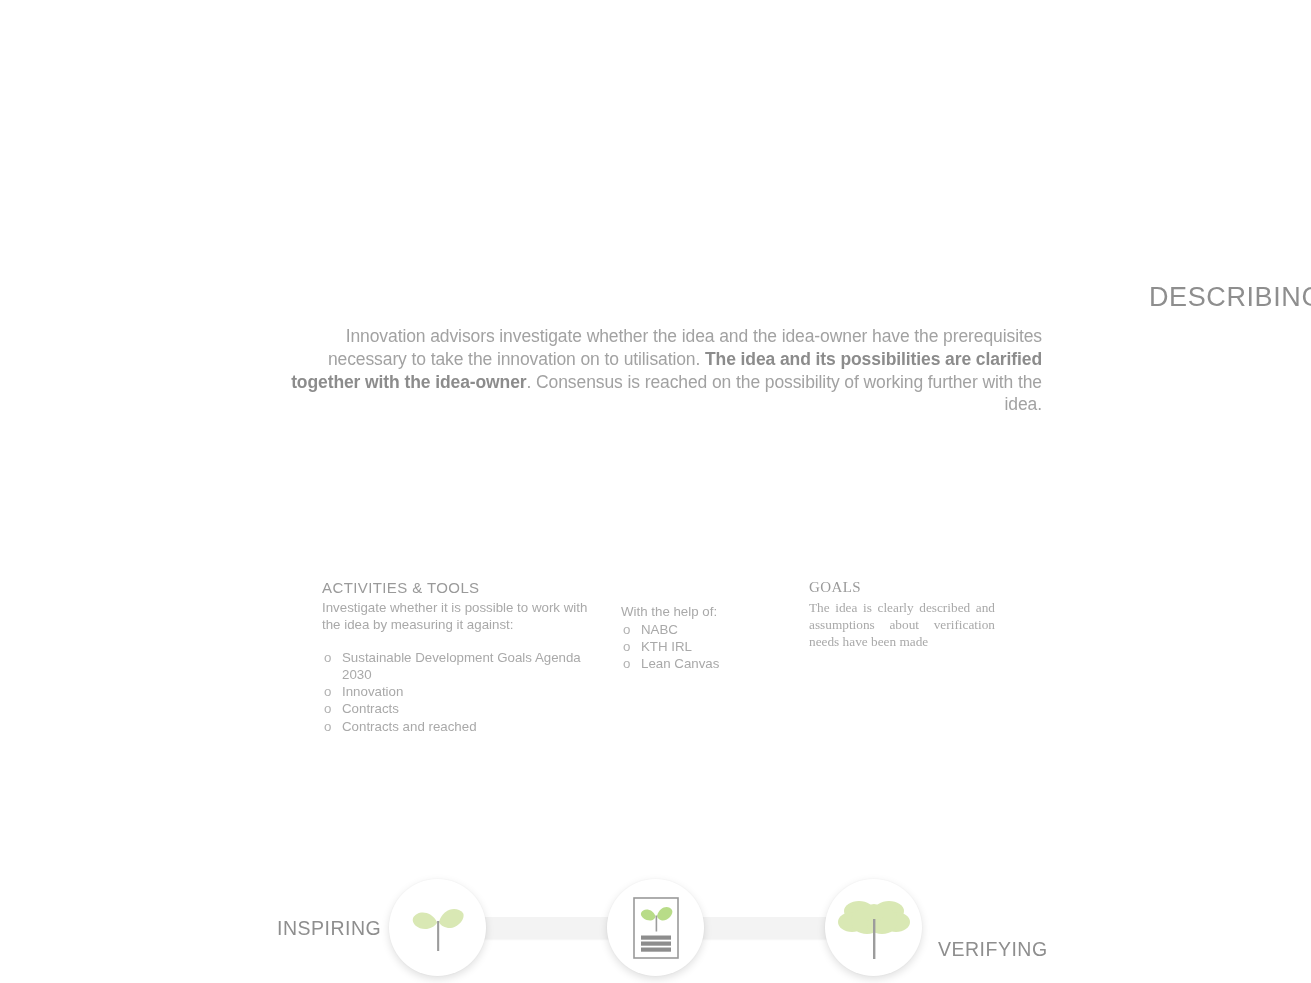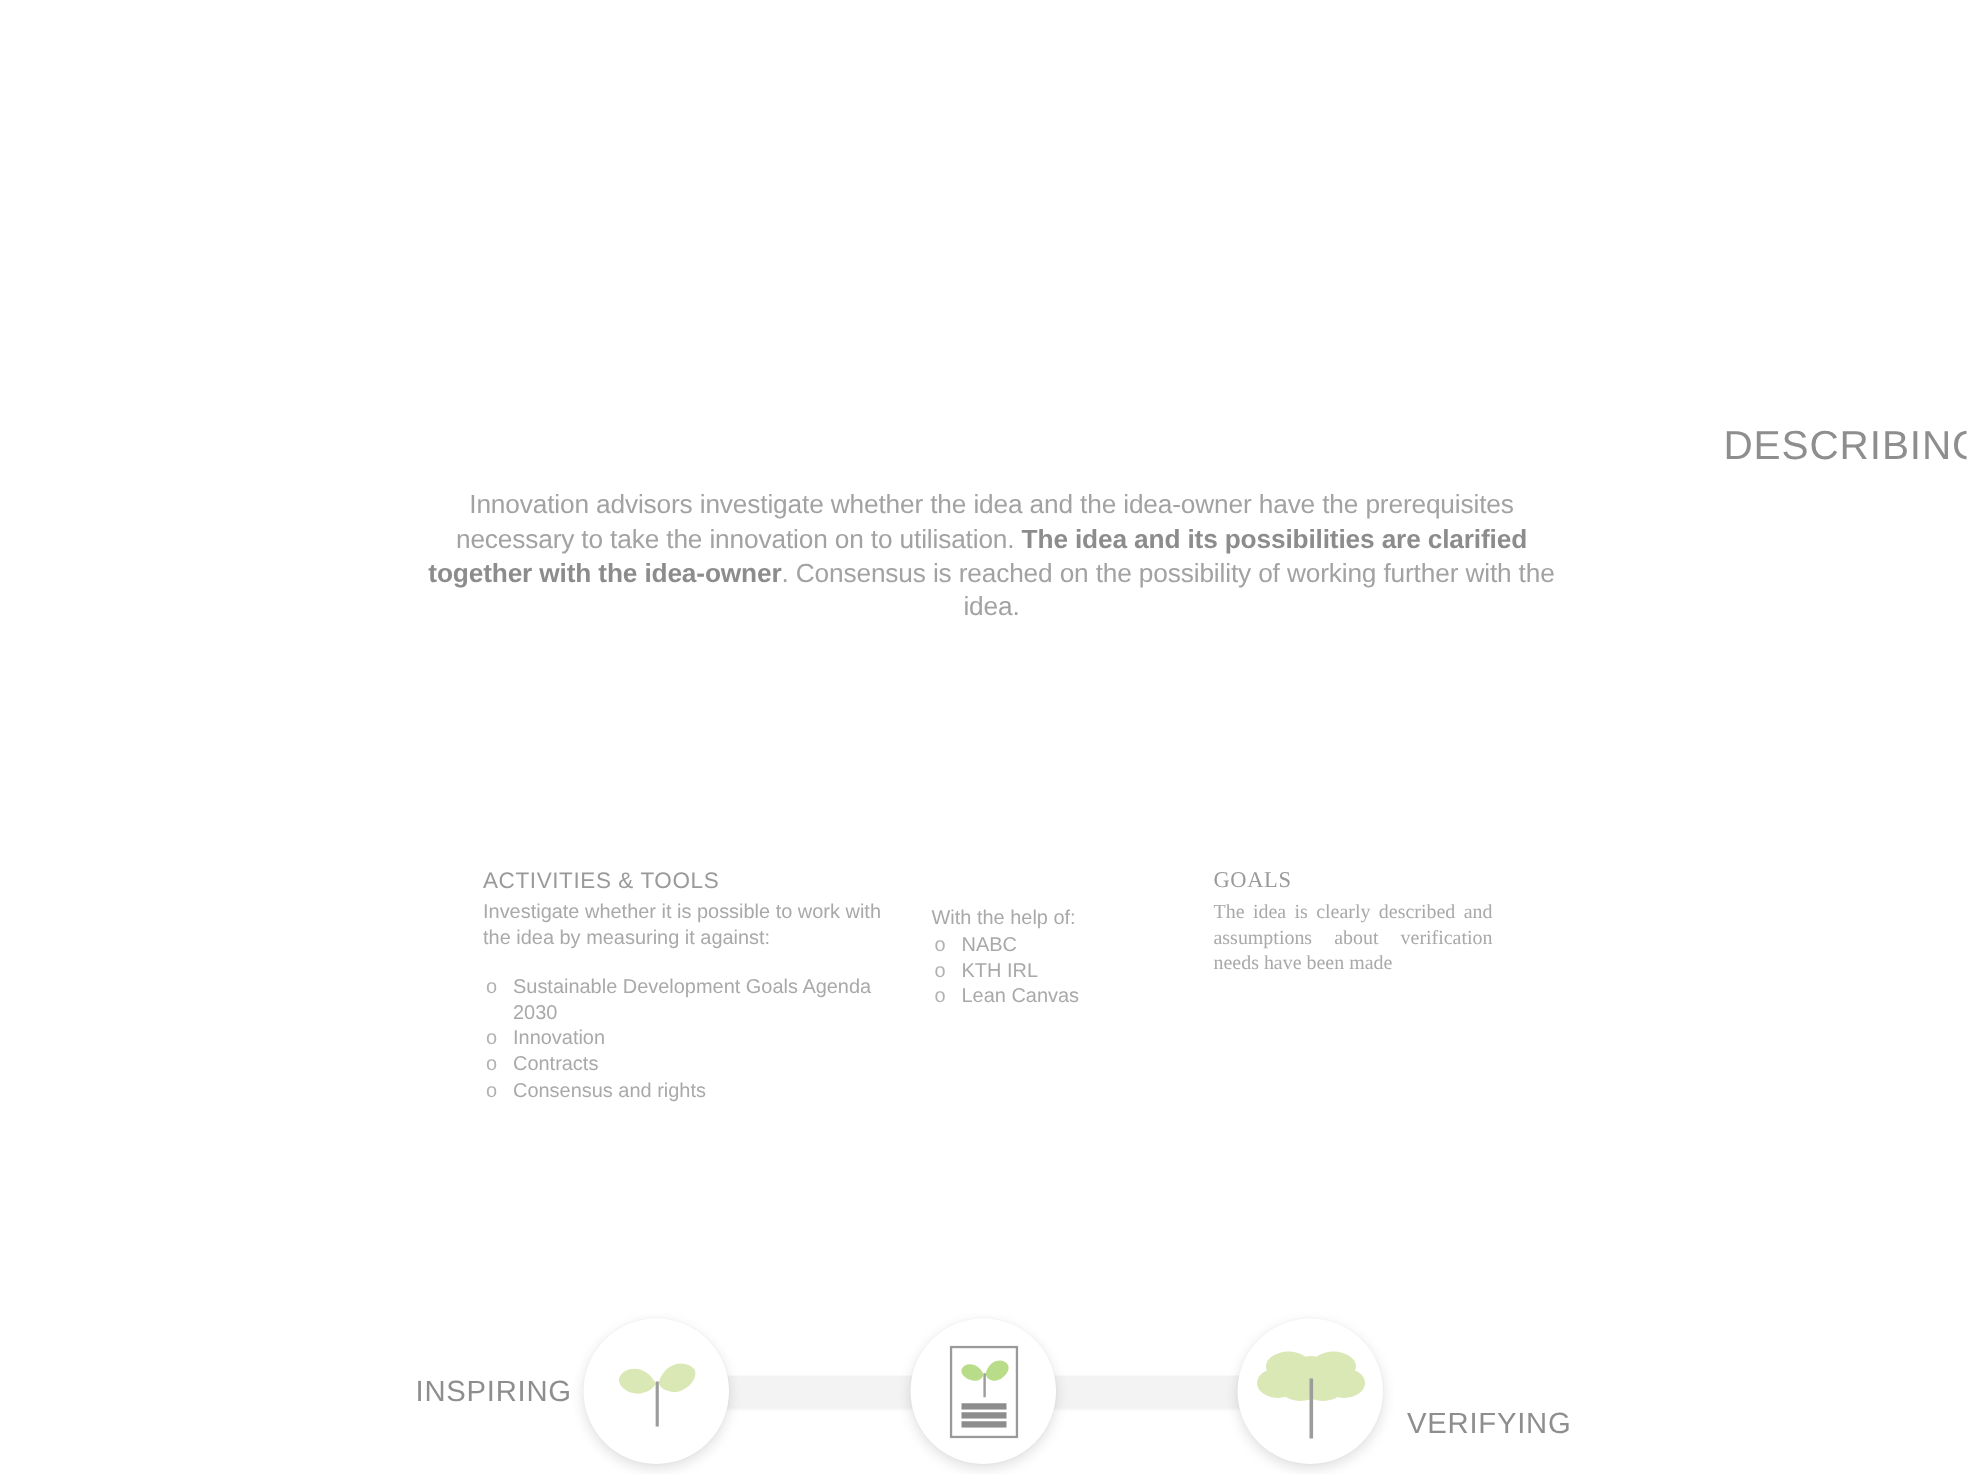--- a/index.html
+++ b/index.html
@@ -37,21 +37,21 @@
     white-space: nowrap;
     margin-left: 12px;
   }
 
   
   .intro {
     position: absolute;
     left: 280px;
     top: 325px;
     width: 762px;
-    text-align: center;
+    text-align: right;
     font-size: 17.5px;
     line-height: 22.8px;
     color: #a2a2a2;
     letter-spacing: -0.1px;
   }
   .intro b {
     font-weight: bold;
     color: #8c8c8c;
   }
 
@@ -223,21 +223,21 @@
       <li>
         <span class="marker">o</span>
         <span>Innovation</span>
       </li>
       <li>
         <span class="marker">o</span>
         <span>Contracts</span>
       </li>
       <li>
         <span class="marker">o</span>
-        <span>Consensus and rights</span>
+        <span>Contracts and reached</span>
       </li>
     </ul>
   </div>
 
   <div class="col col-help">
     <div class="col-body">With the help of:</div>
     <ul class="olist">
       <li>
         <span class="marker">o</span>
         <span>NABC</span>

